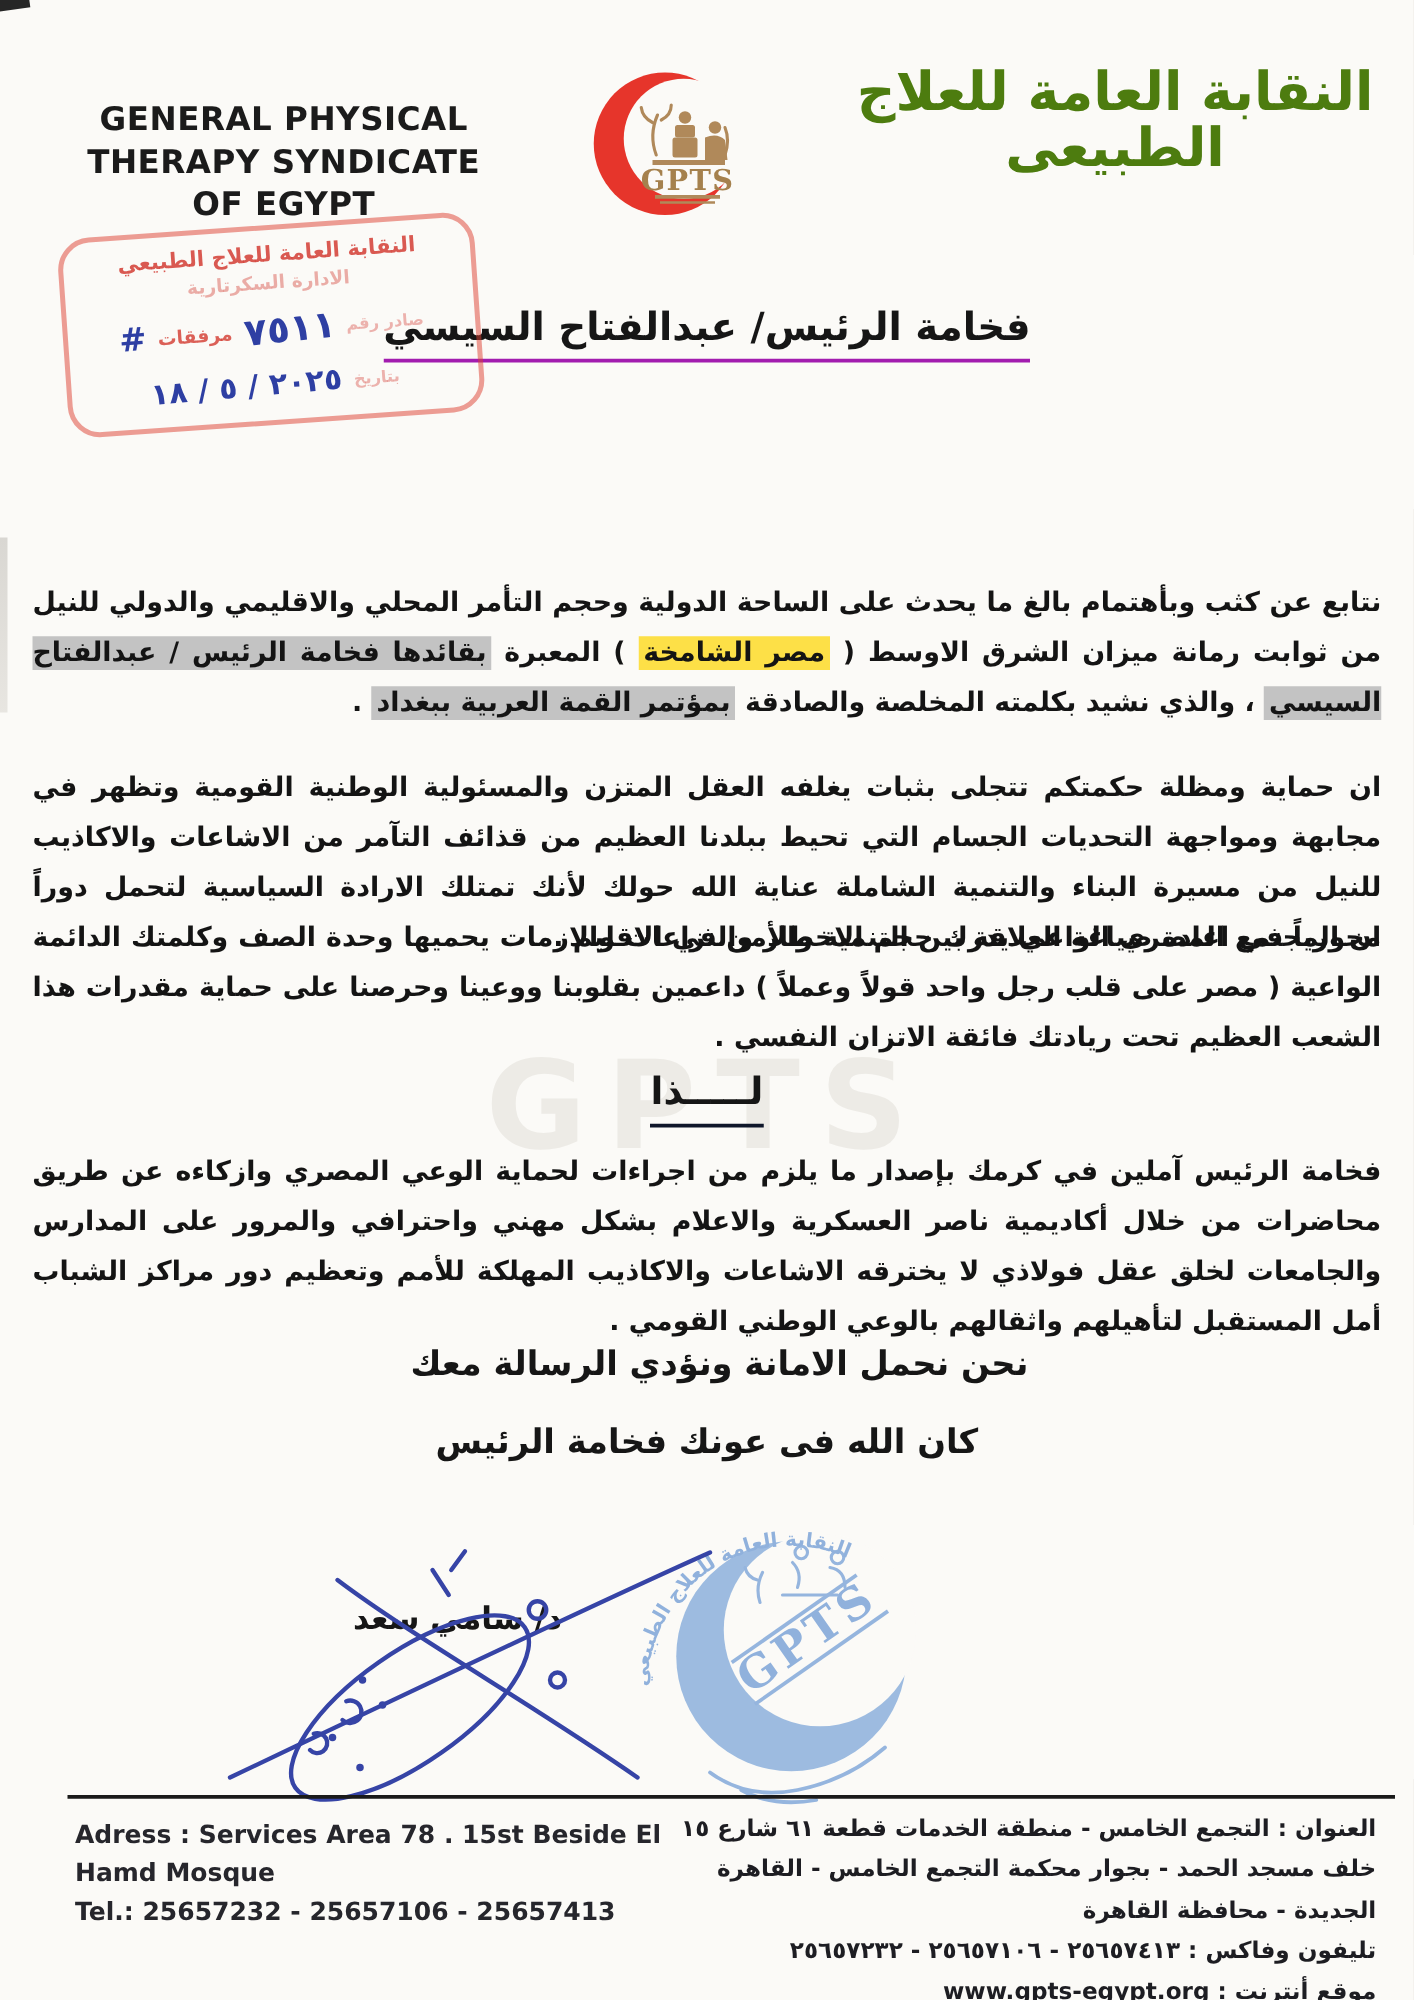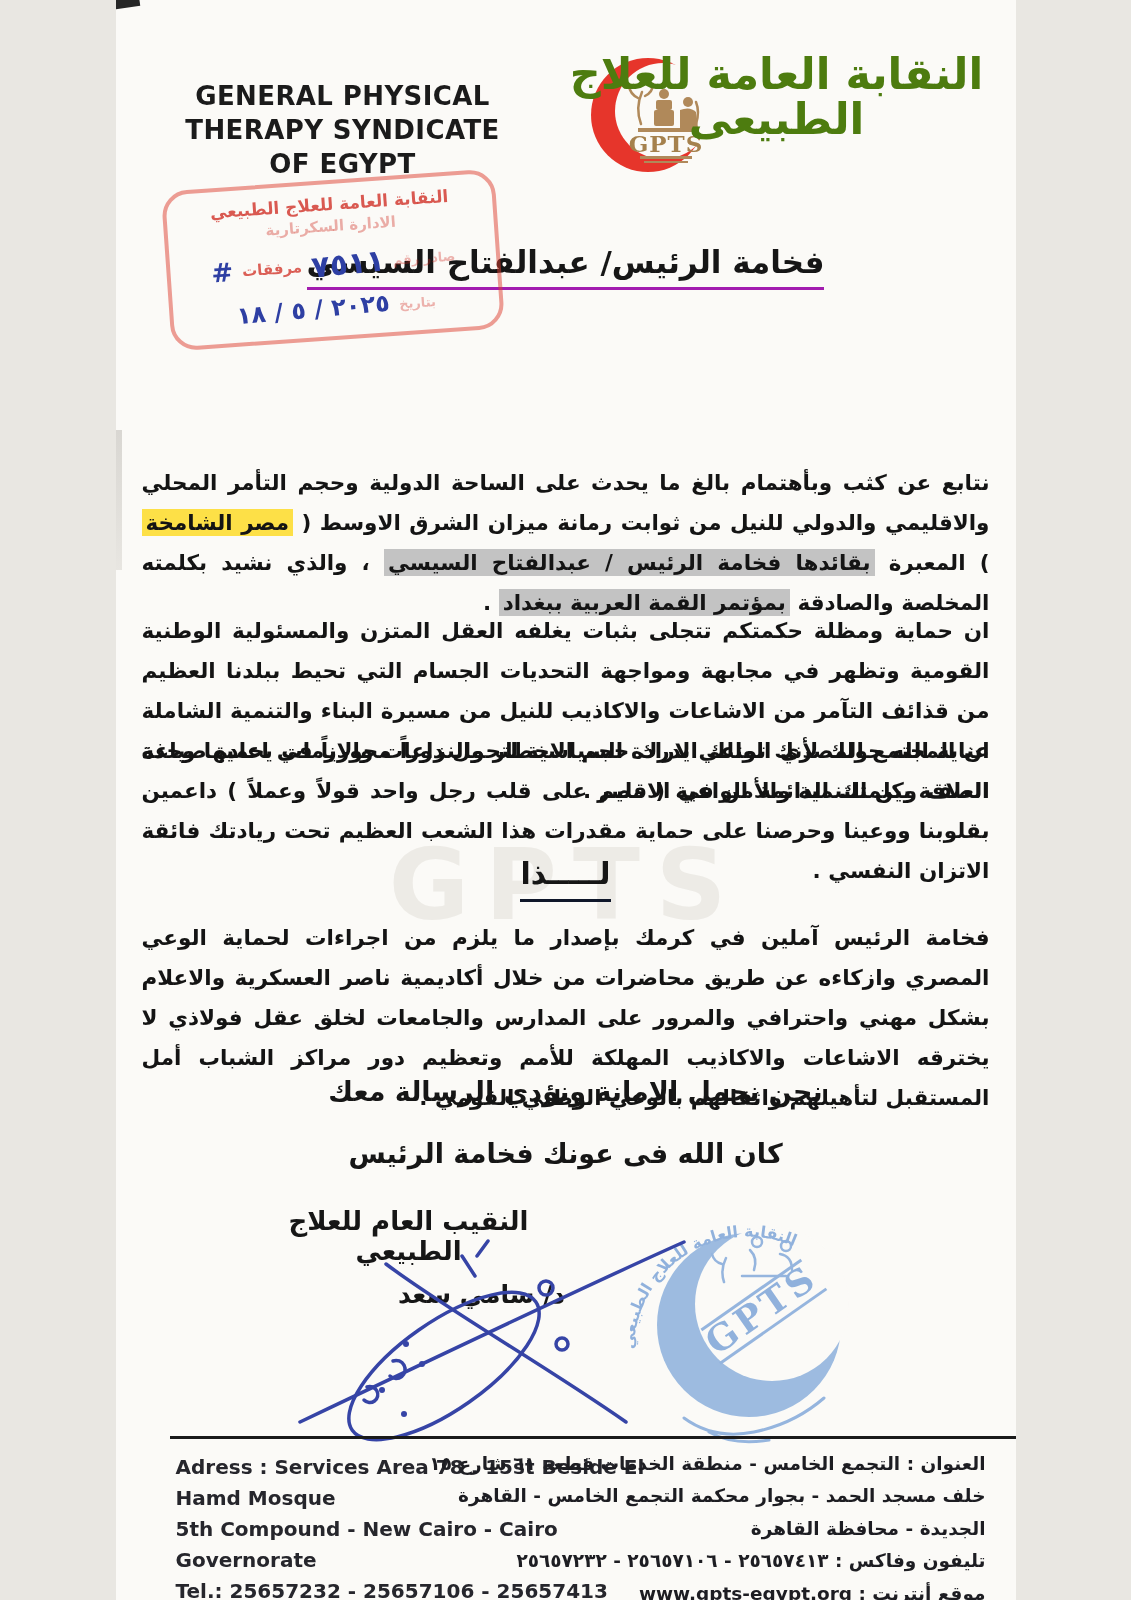--- a/index.html
+++ b/index.html
@@ -1,17 +1,17 @@
 <!DOCTYPE html>
 <html><head>
 <meta charset="utf-8">
 <style>
   html,body { margin:0; padding:0; background:#e9e7e2; }
   .page {
-    position:relative; width:900px; height:1600px; margin:0 auto;
+    position:relative; width:1131px; height:1600px; margin:0 auto;
     background:#fbfaf7; overflow:hidden;
     font-family:"DejaVu Sans", sans-serif; color:#161616;
   }
   
   .corner-mark { position:absolute; top:0; left:0; width:30px; height:9px; background:#262626; transform:rotate(-8deg) translate(-6px,-2px); }
   .edge-smudge { position:absolute; left:0; top:430px; width:6px; height:140px; background:linear-gradient(#bdbab4, #d8d5cf); opacity:.55; }
 
   
   .org-en {
     position:absolute; left:52px; top:80px; width:350px; text-align:center;
@@ -156,21 +156,20 @@
 
   <div class="so-word">
     <span>لـــــذا</span>
   </div>
 
   <div class="para p5">فخامة الرئيس آملين في كرمك بإصدار ما يلزم من اجراءات لحماية الوعي المصري وازكاءه عن طريق محاضرات من خلال أكاديمية ناصر العسكرية والاعلام بشكل مهني واحترافي والمرور على المدارس والجامعات لخلق عقل فولاذي لا يخترقه الاشاعات والاكاذيب المهلكة للأمم وتعظيم دور مراكز الشباب أمل المستقبل لتأهيلهم واثقالهم بالوعي الوطني القومي .</div>
 
   <div class="closing c1">نحن نحمل الامانة ونؤدي الرسالة معك</div>
   <div class="closing c2">كان الله فى عونك فخامة الرئيس</div>
 
-  <div class="sign-title">النقيب العام للعلاج الطبيعي</div>
   <div class="sign-name">د/ سامي سعد</div>
 
   <div class="stamp-blue">
     <svg viewBox="0 0 270 280" width="270" height="280">
       <defs>
         <path id="arcTop" d="M 22,192 A 114,114 0 1 1 248,172"></path>
       </defs>
       <circle cx="135" cy="145" r="92" fill="#8db1dd"></circle>
       <circle cx="158" cy="124" r="77" fill="#fbfaf7"></circle>
       <g transform="rotate(-35 148 132)">
@@ -214,21 +213,20 @@
         <circle cx="88" cy="166" r="3"></circle>
         <circle cx="110" cy="190" r="3"></circle>
       </g>
     </svg>
   </div>
 
   <div class="footer-line"></div>
 
   <div class="footer-en">
     <div>Adress  : Services Area 78 . 15st Beside El Hamd Mosque</div>
-    <div>5th Compound - New Cairo - Cairo Governorate</div>
     <div>Tel.: 25657232 - 25657106 - 25657413</div>
 
   </div>
 
   <div class="footer-ar">
     <div>العنوان : التجمع الخامس - منطقة الخدمات قطعة ٦١ شارع ١٥</div>
     <div>خلف مسجد الحمد - بجوار محكمة التجمع الخامس - القاهرة الجديدة - محافظة القاهرة</div>
     <div>تليفون وفاكس : ٢٥٦٥٧٤١٣ - ٢٥٦٥٧١٠٦ - ٢٥٦٥٧٢٣٢</div>
     <div>موقع أنترنت : www.gpts-egypt.org</div>
   </div>

